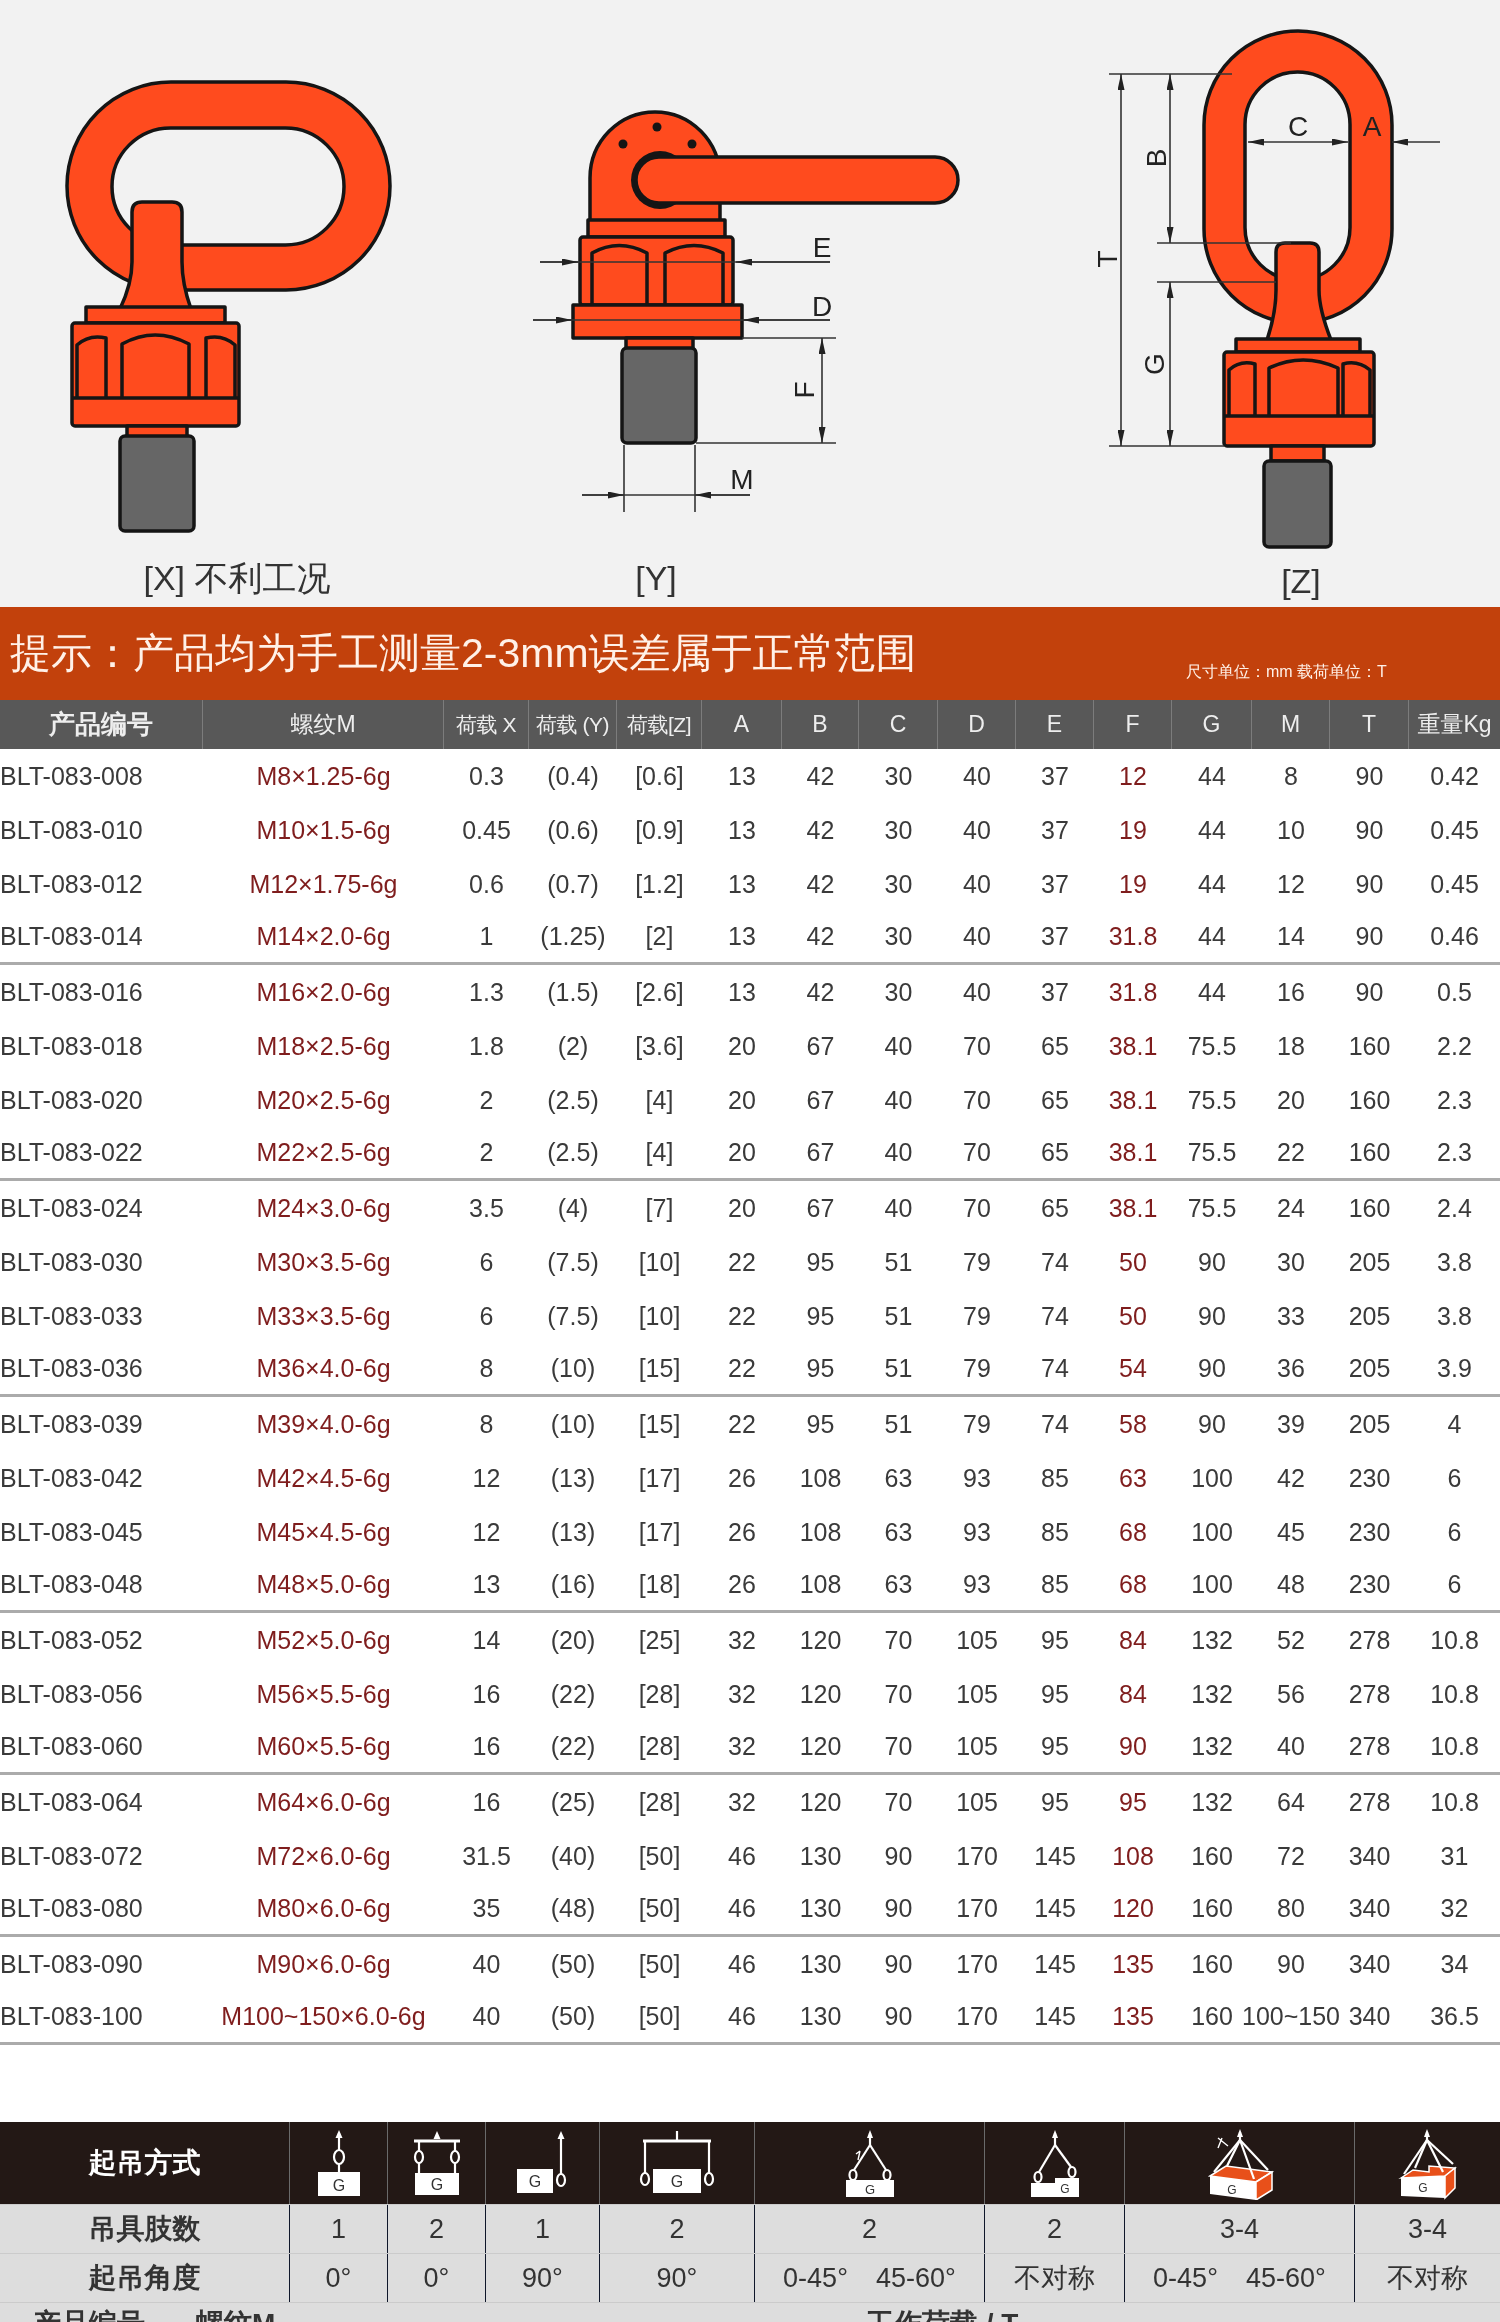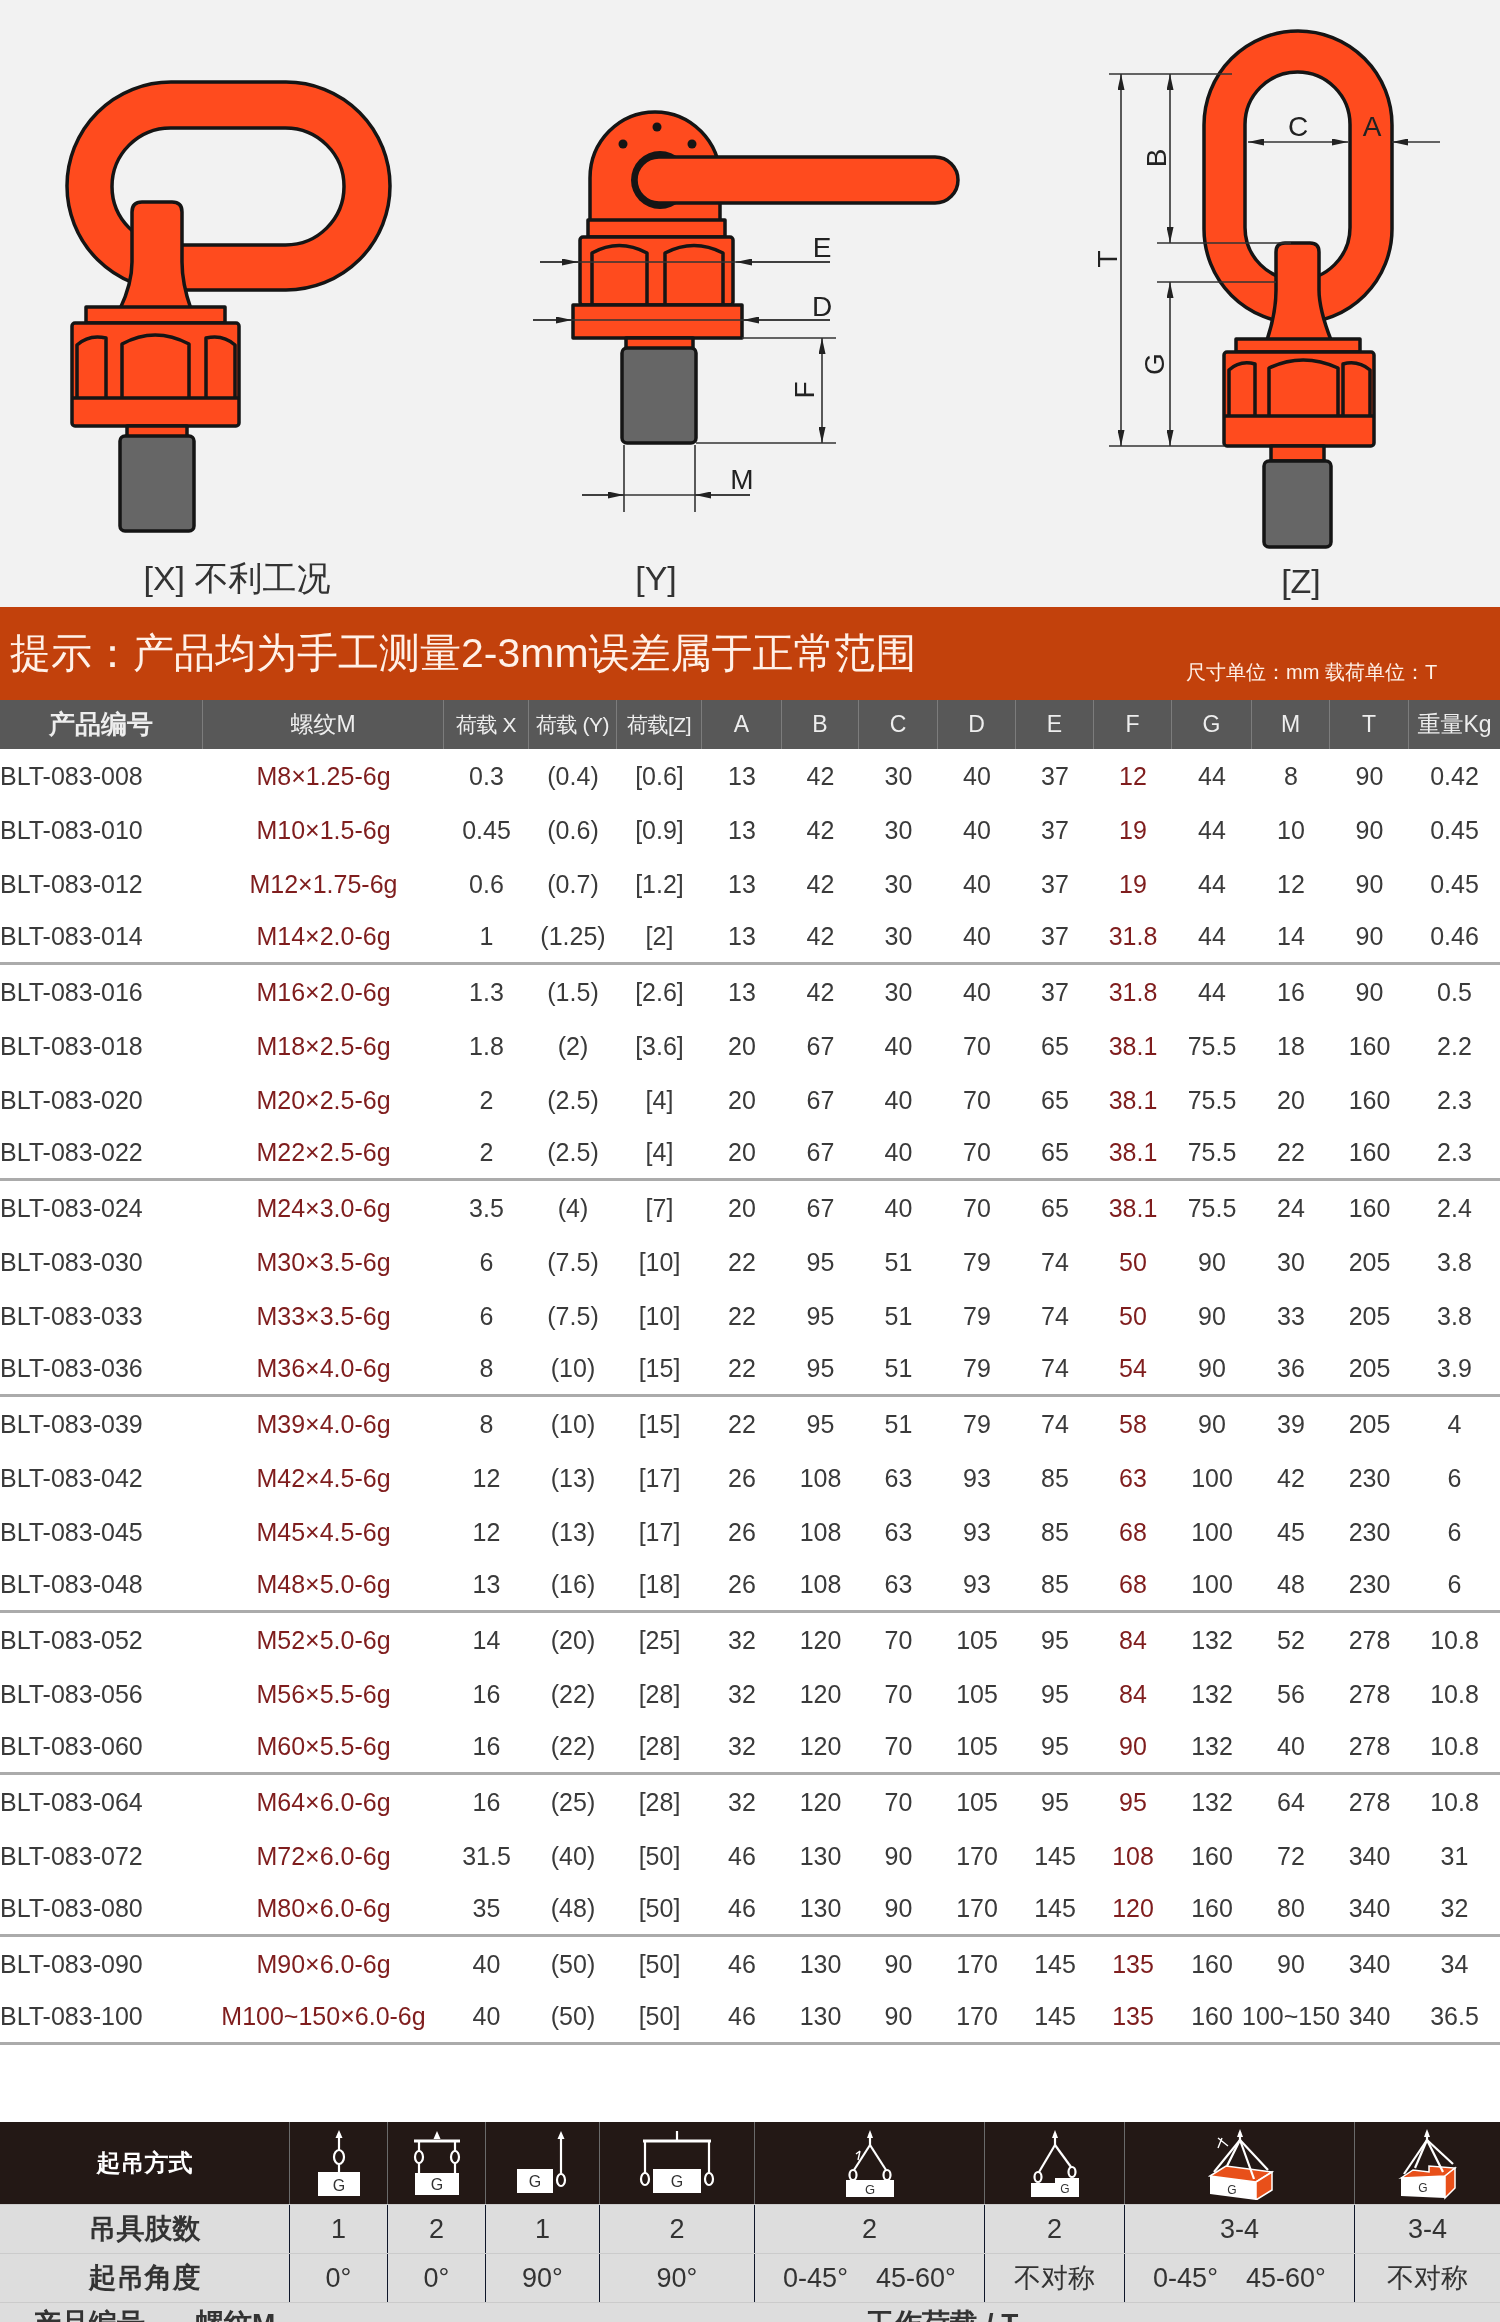--- a/index.html
+++ b/index.html
@@ -7,21 +7,21 @@
 .figures{position: absolute;left: 0;top: 0;width: 1500px;height: 607px;background: #F2F2F2;}
 .figures svg{position: absolute;left: 0;top: 0;}
 .part{fill: #FF4B1E;stroke: #151515;stroke-width: 3.5;stroke-linejoin: round;}
 .bolt{fill: #666666;stroke: #151515;stroke-width: 3.5;}
 .dim{stroke: #333;stroke-width: 1.6;fill: none;}
 .dimtxt{font-family: "Liberation Sans",sans-serif;font-size: 28px;fill: #222;}
 .figlabel{font-family: "Liberation Sans","DejaVu Sans",sans-serif;font-size: 34px;fill: #333;}
 
 .banner{position: absolute;left: 0;top: 607px;width: 1500px;height: 93px;background: #c2410c;}
 .banner .notice{position: absolute;left: 10px;top: 22px;font-size: 41px;line-height: 48px;color: #FFF1E8;white-space: nowrap;}
-.banner .units{position: absolute;left: 1186px;top: 52px;font-size: 20px;line-height: 26px;color: #FFF1E8;white-space: nowrap;}
+.banner .units{position: absolute;left: 1186px;top: 52px;font-size: 16px;line-height: 26px;color: #FFF1E8;white-space: nowrap;}
 
 .thead{position: absolute;left: 0;top: 700px;width: 1500px;height: 49px;background: #585858;display: flex;}
 .thead .h{height: 49px;box-sizing: border-box;border-right: 1px solid #7c7c7c;display: flex;align-items: center;justify-content: center;color: #EEEEEE;font-size: 23px;white-space: nowrap;}
 .thead .h:last-child{border-right: none;}
 .thead .h.first{font-size: 26px;font-weight: bold;}
 .thead .h.load{font-size: 21px;letter-spacing: -0.5px;}
 
 .tbody{position: absolute;left: 0;top: 749px;width: 1500px;}
 .trow{display: flex;height: 54px;box-sizing: border-box;}
 .trow[data-group-end="true"]{border-bottom: 3px solid #ABABAB;}
@@ -34,21 +34,21 @@
 .w10{width: 78px;flex: none;}.w11{width: 80px;flex: none;}.w12{width: 78px;flex: none;}.w13{width: 79px;flex: none;}.w14{width: 91px;flex: none;}
 
 .lift{position: absolute;left: 0;top: 2122px;width: 1500px;}
 .lhead{height: 82px;background: #231815;display: flex;}
 .lhead .lc{border-right: 1px solid #6a6a6a;}
 .lrow{height: 49px;background: #DDDDDD;display: flex;border-top: 1px solid #CBCBCB;box-sizing: border-box;}
 .lrow .lc{border-right: 1px solid #0f172a;}
 .lc{box-sizing: border-box;display: flex;align-items: center;justify-content: center;height: 100%;font-size: 27px;color: #333;white-space: nowrap;flex: none;}
 .lc:last-child{border-right: none !important;}
 .lc.split{justify-content: space-evenly;}
-.lh-label{color: #FFFFFF;font-weight: bold;font-size: 24px;}
+.lh-label{color: #FFFFFF;font-weight: bold;font-size: 28px;}
 .rlabel{font-weight: bold;font-size: 28px;color: #333;}
 .lw0{width: 290px;}.lw1{width: 98px;}.lw2{width: 98px;}.lw3{width: 114px;}.lw4{width: 155px;}
 .lw5{width: 230px;}.lw6{width: 140px;}.lw7{width: 230px;}.lw8{width: 145px;}
 .lfoot{position: relative;height: 30px;background: #DDDDDD;border-top: 1px solid #CBCBCB;}
 .lfoot span{position: absolute;top: 3px;font-size: 28px;line-height: 36px;font-weight: bold;color: #333;white-space: nowrap;}
 .ico-s{stroke: #fff;stroke-width: 2.2;fill: none;}
 .ico-f{fill: #fff;}
 .ico-g{font-family: "Liberation Sans",sans-serif;font-size: 16px;fill: #333;}
 </style>
 </head>

